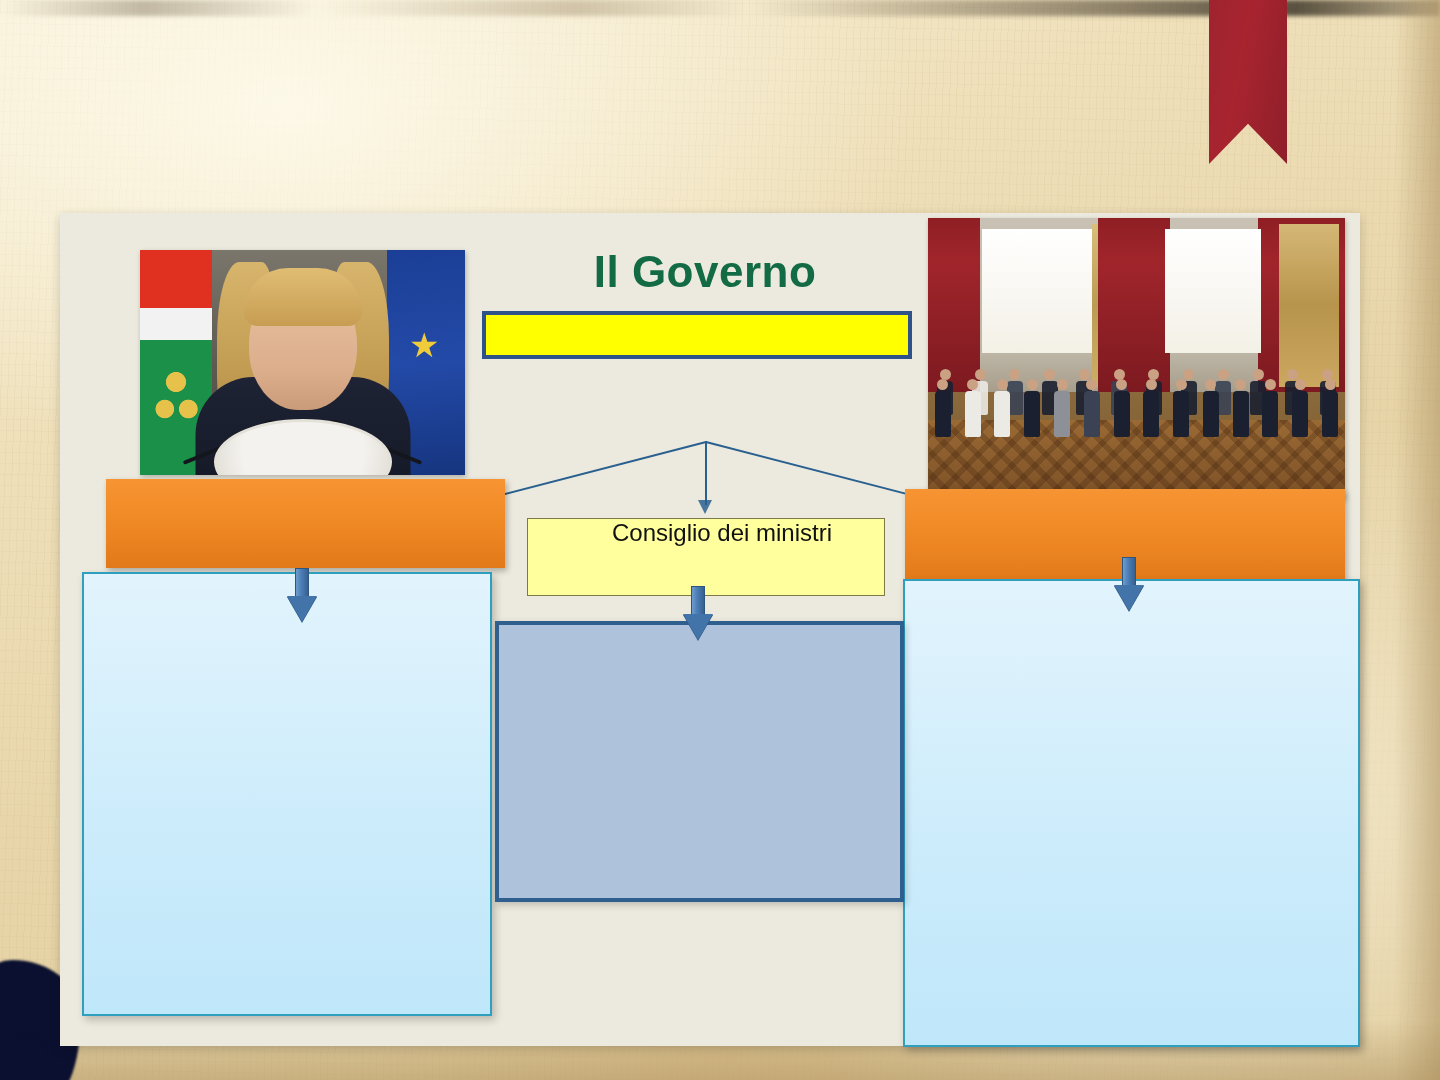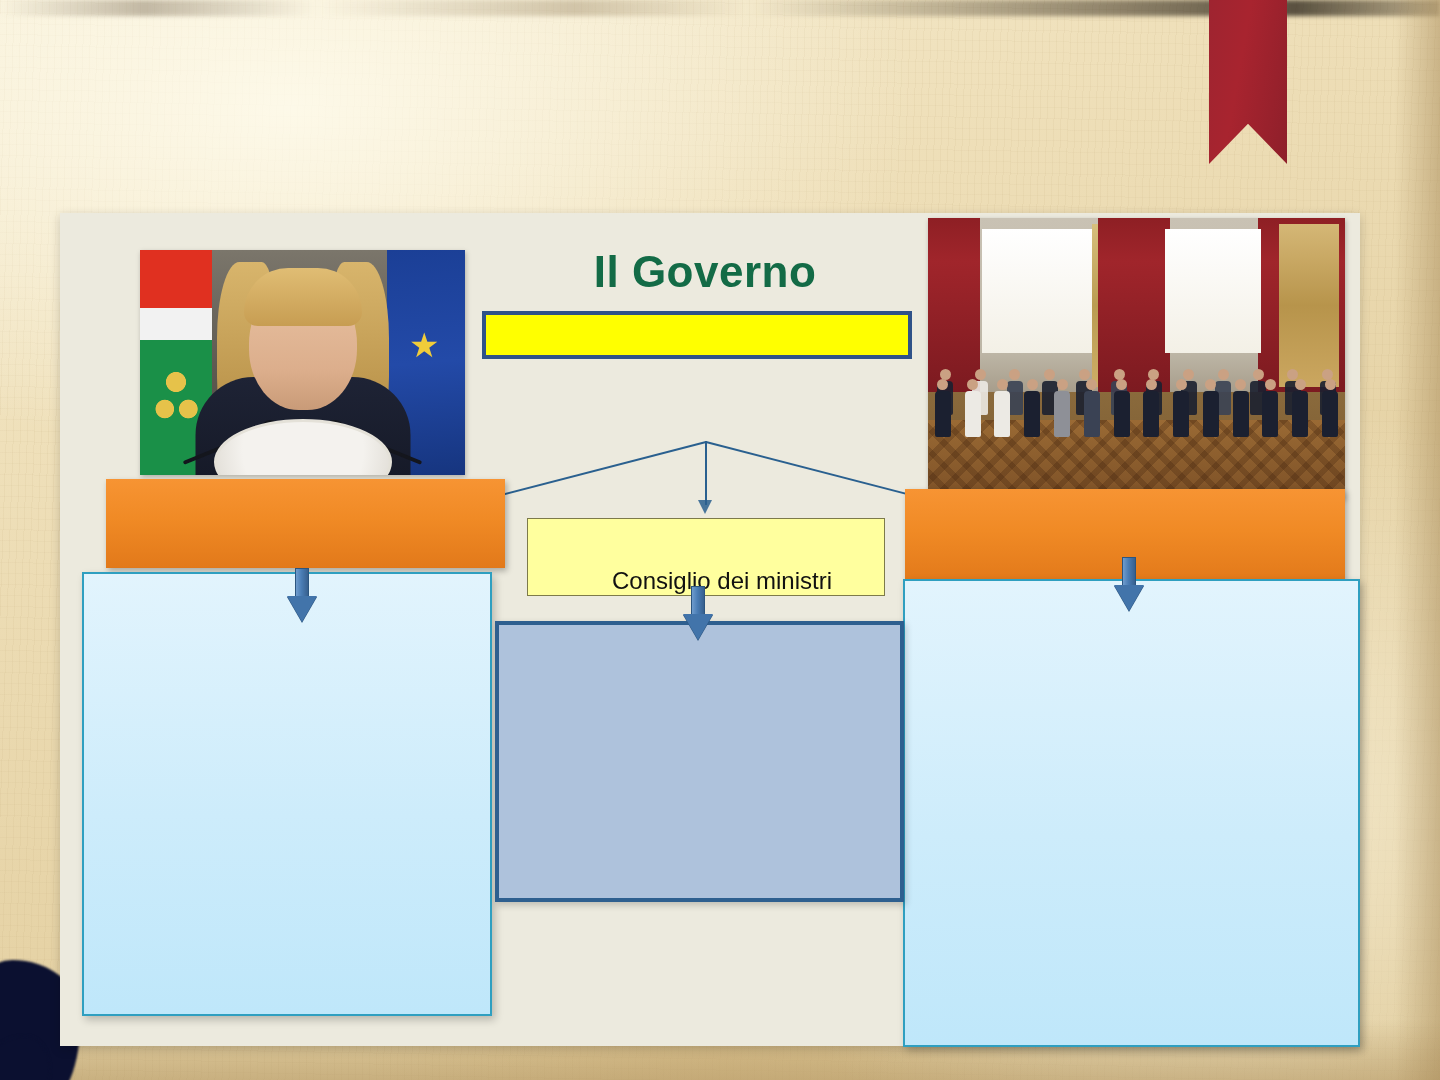--- a/index.html
+++ b/index.html
@@ -230,21 +230,21 @@
     width:430px; height:48px;
     background:#ffff00;
     border:4px solid #2f5288;
   }
 
   .box-consiglio {
     position:absolute; left:527px; top:518px;
     width:358px; height:78px;
     background:#ffff9e;
     border:1px solid #7d7a4a;
-    display:flex; align-items:flex-end; justify-content:center;
+    display:flex; align-items:flex-start; justify-content:center;
     font-size:24px; color:#111;padding-left:32px;
   }
 
   
   .conn { position:absolute; background:#2a608f; transform-origin:0 50%; }
   .conn-left {
     left:706px; top:441px; width:245px; height:2px;
     transform:rotate(165.5deg);
   }
   .conn-right {

